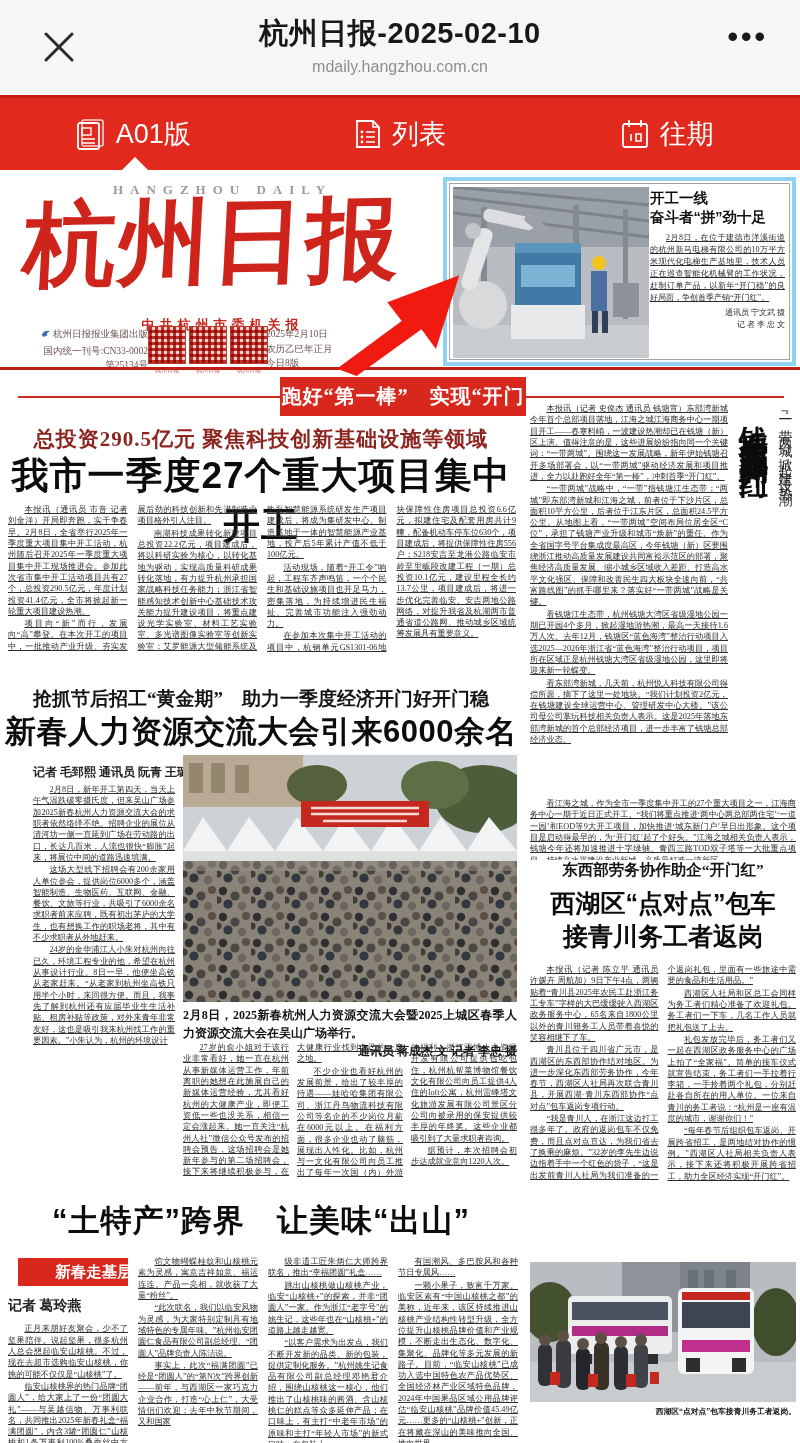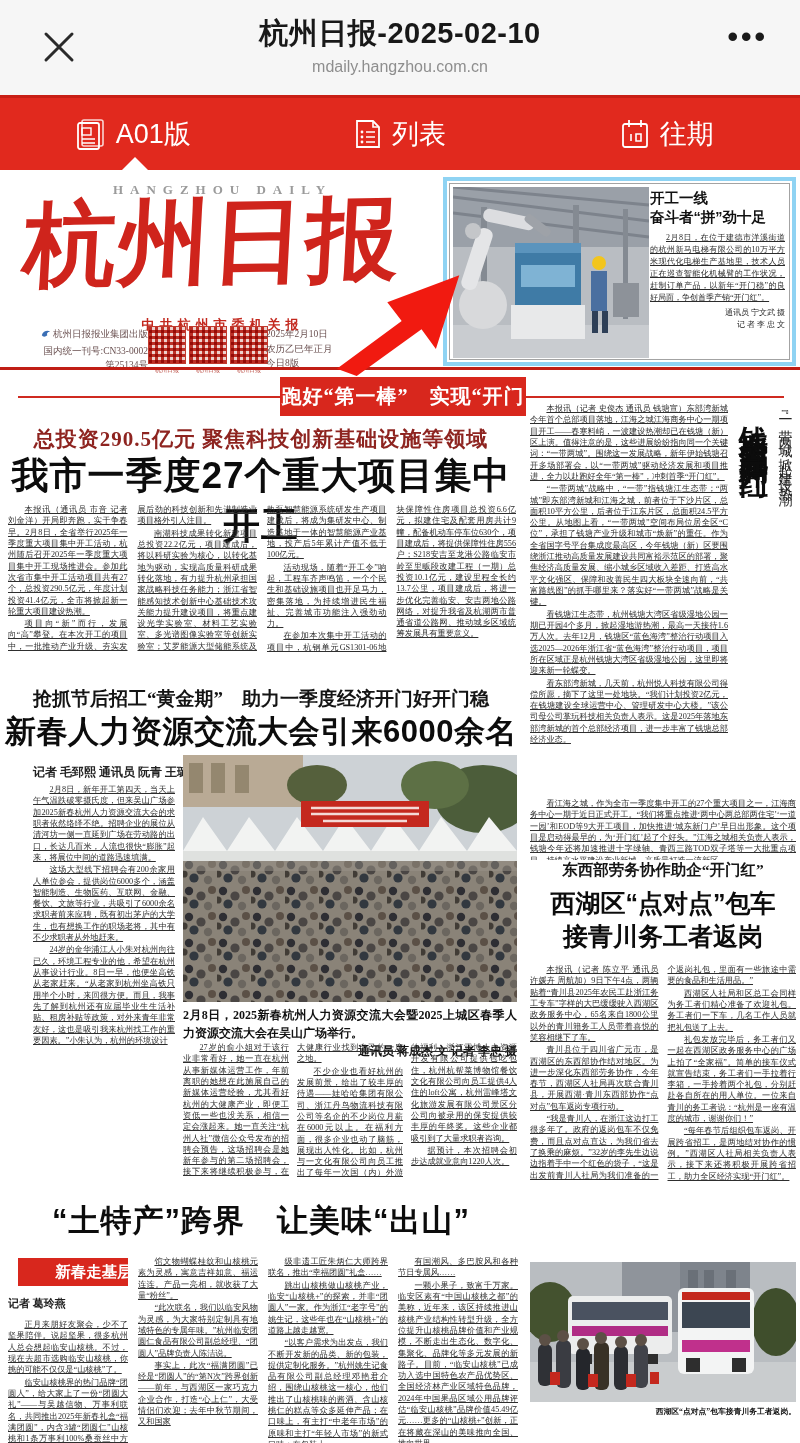--- a/index.html
+++ b/index.html
@@ -93,21 +93,21 @@
   .xh-body{margin-top:11px;height:292px;column-count:2;column-gap:9px;overflow:hidden;}
   .xh-photo{margin-top:6px;width:266px;height:140px;}
   .xh-cap{margin-top:4px;font-size:7.8px;font-weight:700;text-align:right;color:#111;}
 
   
   .tc{position:absolute;left:0;top:1030px;width:522px;}
   .tc-head{text-align:center;font-size:31px;font-weight:900;color:#0c0c0c;font-family:"Liberation Sans","DejaVu Sans",sans-serif;letter-spacing:1px;}
   .tc-cols{display:flex;gap:10px;margin:14px 4px 0 8px;height:196px;overflow:hidden;}
   .tc-col{flex:1;overflow:hidden;}
   .tc-badge{width:152px;height:28px;background:#d8271d;color:#fff;font-size:15.5px;font-weight:700;text-align:center;line-height:28px;margin:2px 0 10px 10px;}
-  .tc-byline{font-size:11px;font-weight:700;margin:0 0 8px 0;color:#222;}
+  .tc-byline{font-size:14px;font-weight:700;margin:0 0 8px 0;color:#222;}
 </style>
 </head>
 <body>
 
 <div id="app">
 
   <div class="hdr">
     <div class="close">
       <svg width="42" height="42" viewBox="0 0 42 42">
           <path d="M8 8 L34 34 M34 8 L8 34" stroke="#2a2a2a" stroke-width="3" stroke-linecap="round" fill="none"></path>

